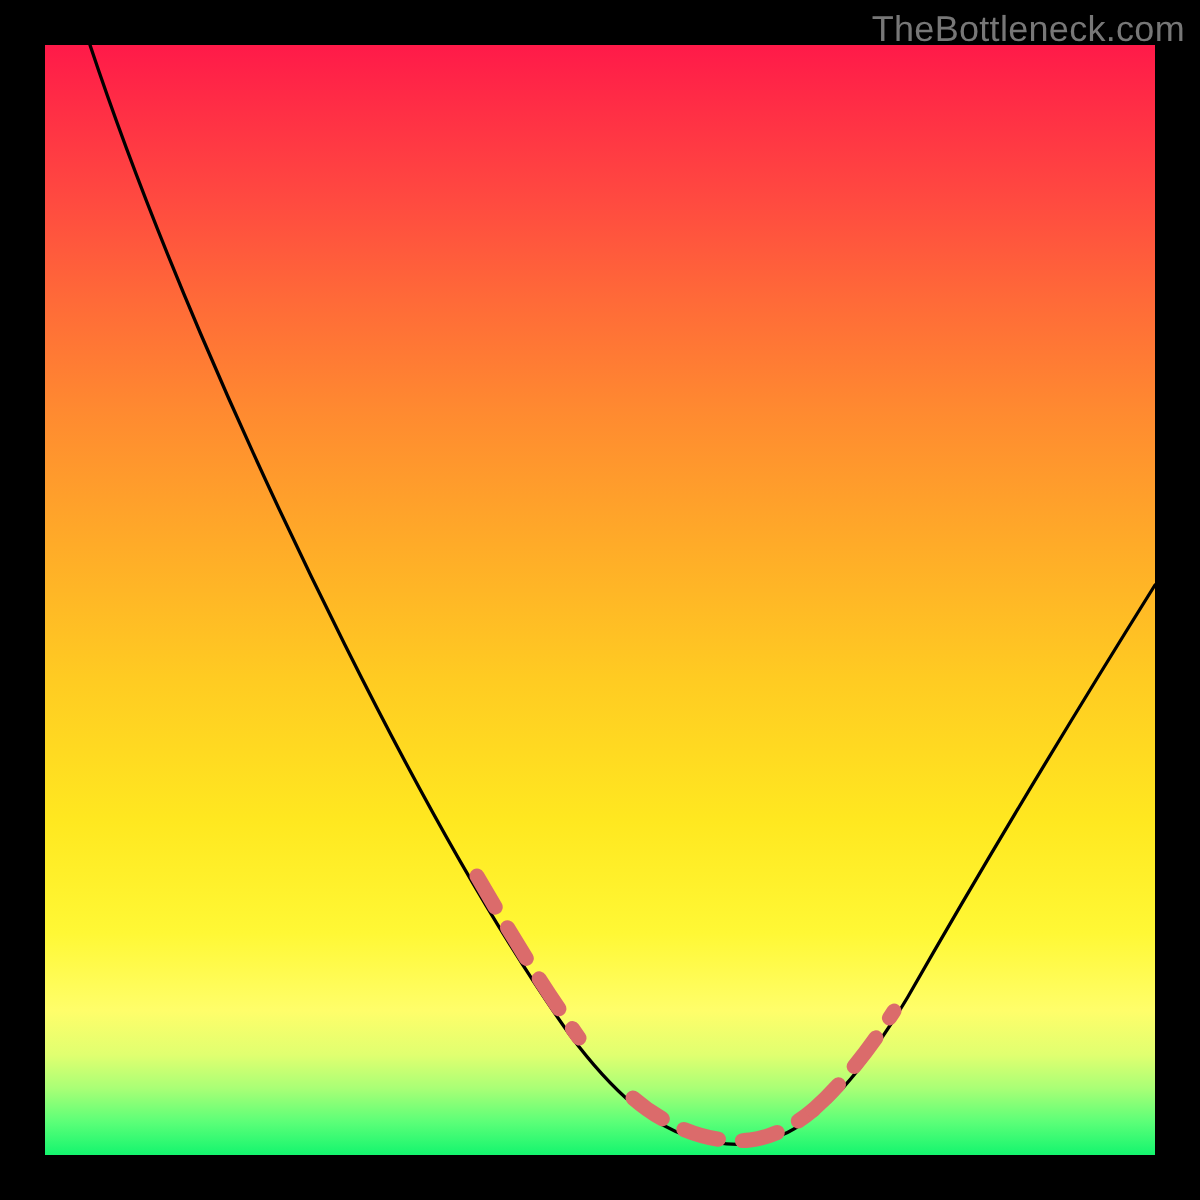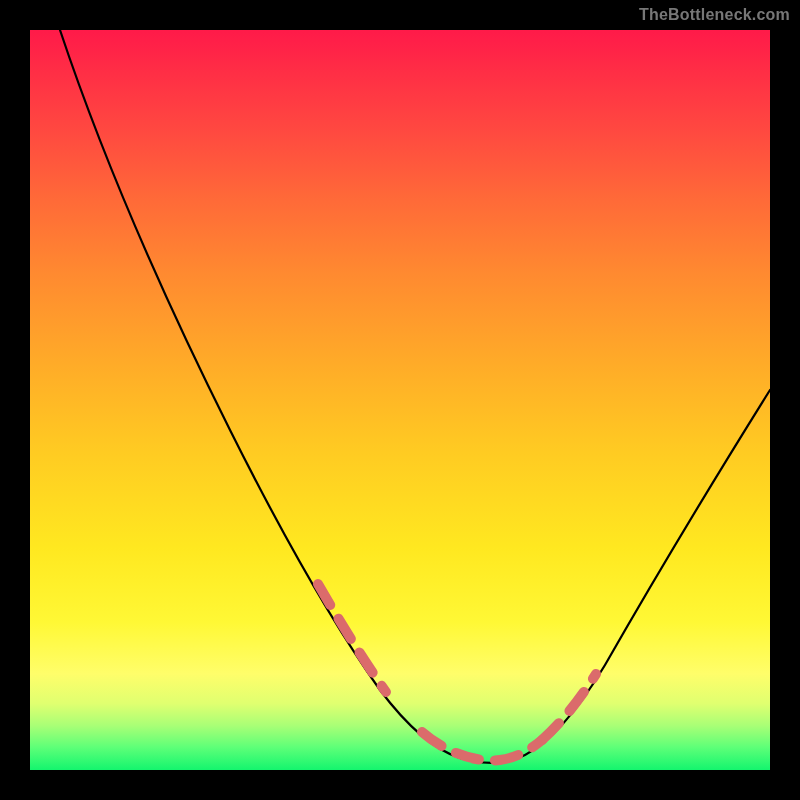--- a/index.html
+++ b/index.html
@@ -32,22 +32,22 @@
       #a9ff76 94%,
       #5cff78 97%,
       #14f56e 100%
     );
   }
   .watermark {
     position: absolute;
     top: 6px;
     right: 10px;
     color: #777;
-    font-size: 16px;
-    font-weight: 700;
+    font-size: 24px;
+    font-weight: 400;
     letter-spacing: 0.2px;
     z-index: 10;
   }
   svg.curve {
     position: absolute;
     left: 0;
     top: 0;
     width: 740px;
     height: 740px;
     overflow: visible;

